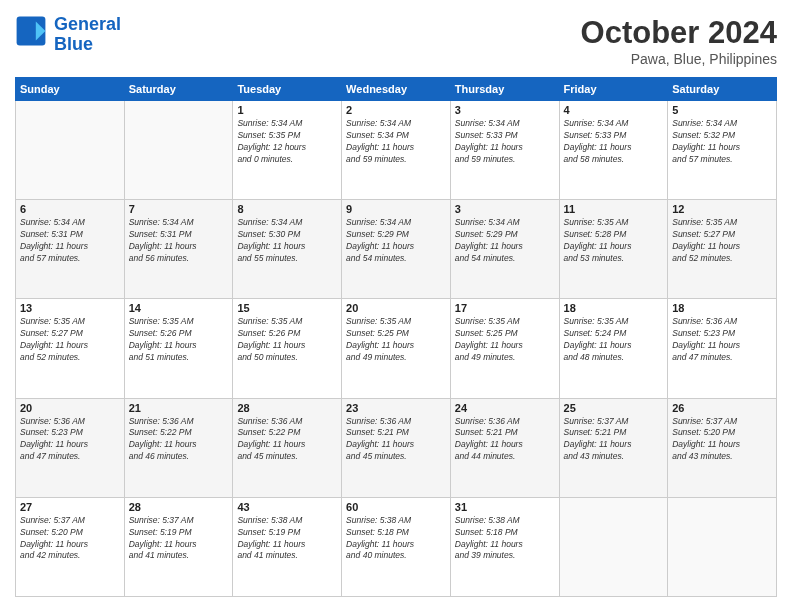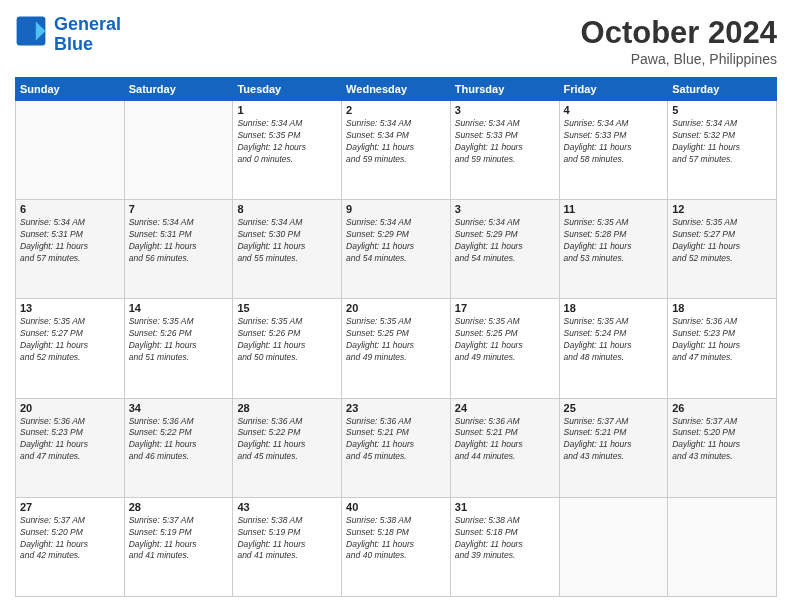--- a/index.html
+++ b/index.html
@@ -274,21 +274,21 @@
         </tr>
         <tr>
           <td>
             <div class="day-num">20</div>
             <div class="day-info" style="white-space: pre-line;">Sunrise: 5:36 AM
 Sunset: 5:23 PM
 Daylight: 11 hours
 and 47 minutes.</div>
           </td>
           <td>
-            <div class="day-num">34</div>
+            <div class="day-num">21</div>
             <div class="day-info" style="white-space: pre-line;">Sunrise: 5:36 AM
 Sunset: 5:22 PM
 Daylight: 11 hours
 and 46 minutes.</div>
           </td>
           <td>
             <div class="day-num">28</div>
             <div class="day-info" style="white-space: pre-line;">Sunrise: 5:36 AM
 Sunset: 5:22 PM
 Daylight: 11 hours
@@ -339,21 +339,21 @@
 and 41 minutes.</div>
           </td>
           <td>
             <div class="day-num">43</div>
             <div class="day-info" style="white-space: pre-line;">Sunrise: 5:38 AM
 Sunset: 5:19 PM
 Daylight: 11 hours
 and 41 minutes.</div>
           </td>
           <td>
-            <div class="day-num">40</div>
+            <div class="day-num">60</div>
             <div class="day-info" style="white-space: pre-line;">Sunrise: 5:38 AM
 Sunset: 5:18 PM
 Daylight: 11 hours
 and 40 minutes.</div>
           </td>
           <td>
             <div class="day-num">31</div>
             <div class="day-info" style="white-space: pre-line;">Sunrise: 5:38 AM
 Sunset: 5:18 PM
 Daylight: 11 hours

